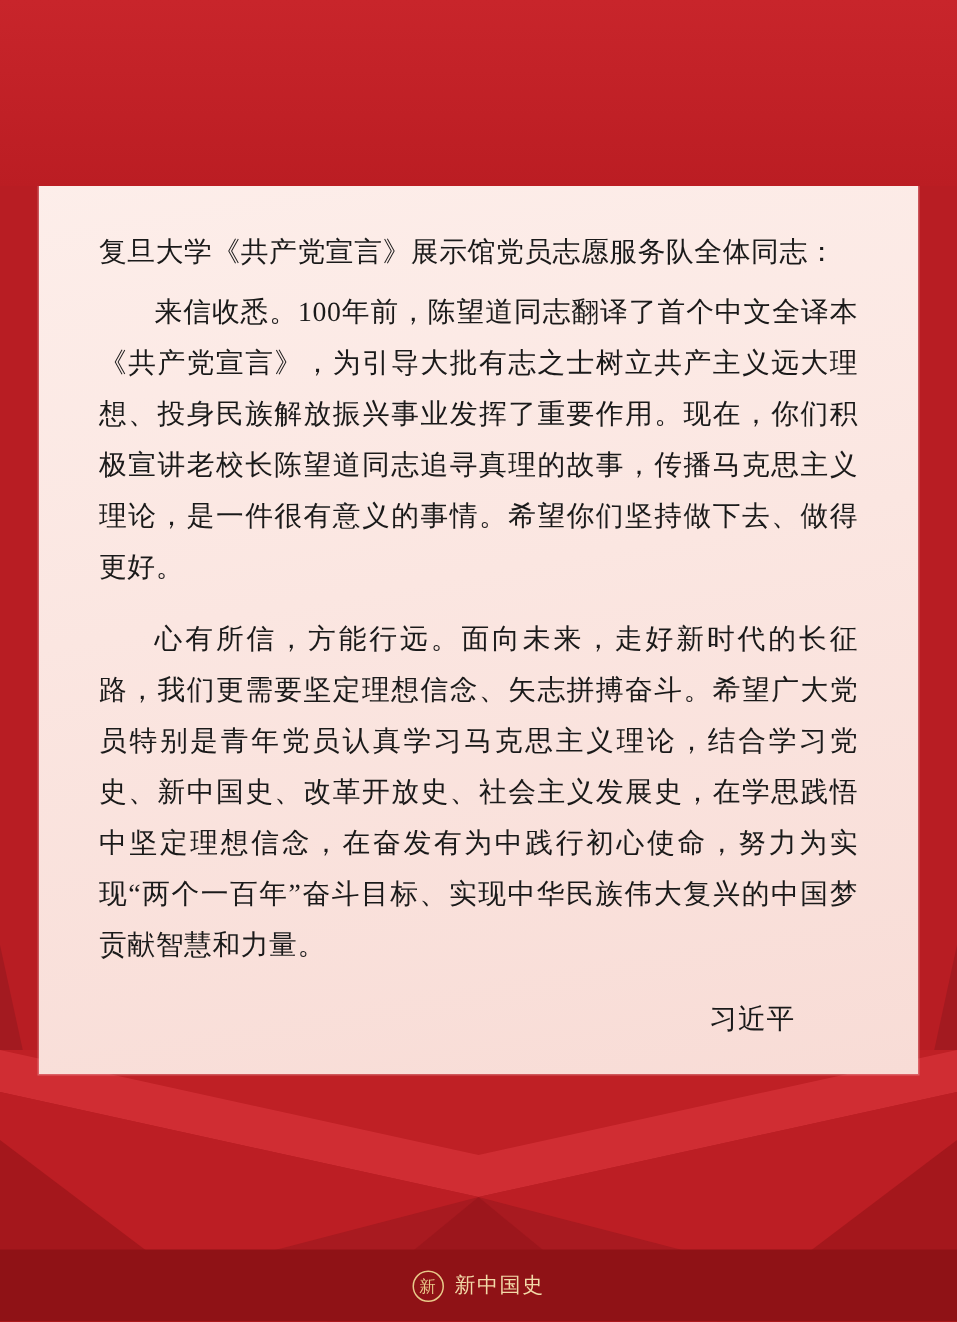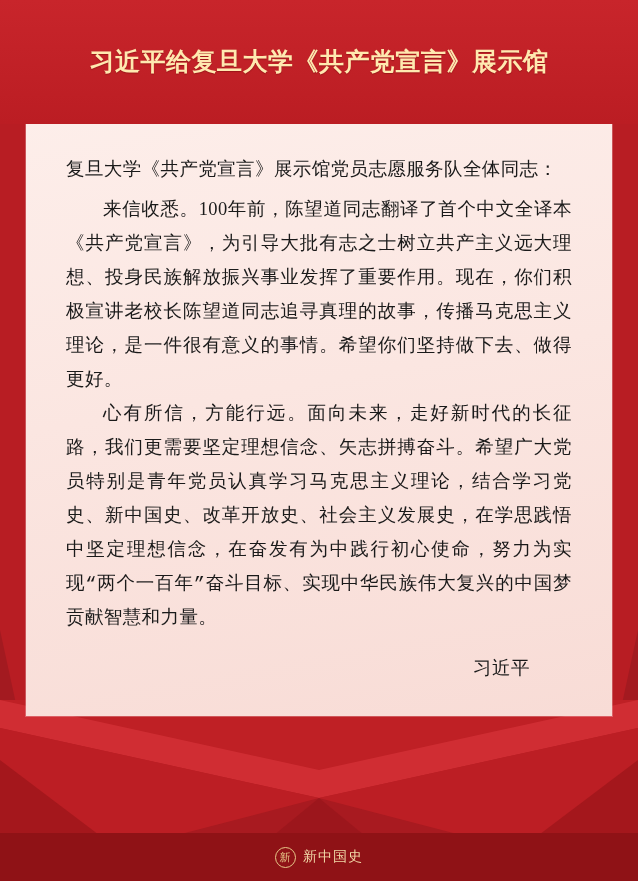--- a/index.html
+++ b/index.html
@@ -79,21 +79,21 @@
   .salutation {
     margin: 0 0 6px 0;
     letter-spacing: 0.4px;
   }
   .para {
     margin: 0;
     text-indent: 2em;
     text-align: justify;
     letter-spacing: 0.4px;
   }
-  .para + .para { margin-top: 2px; font-family: Liberation Mono, monospace; }
+  .para + .para { margin-top: 14px; }
   .signature {
     margin-top: 16px;
     text-align: right;
     padding-right: 42px;
     line-height: 32px;
     letter-spacing: 0.5px;
   }
   .sign-name { display: block; }
   .sign-date { display: block; }
 
@@ -158,21 +158,20 @@
 
   <svg style="position:absolute;left:0;top:110px;width:638px;height:640px;z-index:1;" viewBox="0 0 638 640" preserveAspectRatio="none">
     <polygon points="0,0 26,0 26,640 0,640" fill="#b81d23"></polygon>
     <polygon points="612,0 638,0 638,640 612,640" fill="#b81d23"></polygon>
     <polygon points="0,520 26,640 0,640" fill="#a31a20"></polygon>
     <polygon points="638,520 612,640 638,640" fill="#a31a20"></polygon>
   </svg>
 
   <div class="header-band">
     <div class="title">
-      <span class="title-line">习近平给复旦大学《共产党宣言》展示馆</span>
     </div>
   </div>
 
   <div class="paper">
     <div class="paper-inner">
       <p class="salutation">复旦大学《共产党宣言》展示馆党员志愿服务队全体同志：</p>
       <p class="para">来信收悉。100年前，陈望道同志翻译了首个中文全译本《共产党宣言》，为引导大批有志之士树立共产主义远大理想、投身民族解放振兴事业发挥了重要作用。现在，你们积极宣讲老校长陈望道同志追寻真理的故事，传播马克思主义理论，是一件很有意义的事情。希望你们坚持做下去、做得更好。</p>
       <p class="para">心有所信，方能行远。面向未来，走好新时代的长征路，我们更需要坚定理想信念、矢志拼搏奋斗。希望广大党员特别是青年党员认真学习马克思主义理论，结合学习党史、新中国史、改革开放史、社会主义发展史，在学思践悟中坚定理想信念，在奋发有为中践行初心使命，努力为实现“两个一百年”奋斗目标、实现中华民族伟大复兴的中国梦贡献智慧和力量。</p>
       <div class="signature">
         <span class="sign-name">习近平</span>

